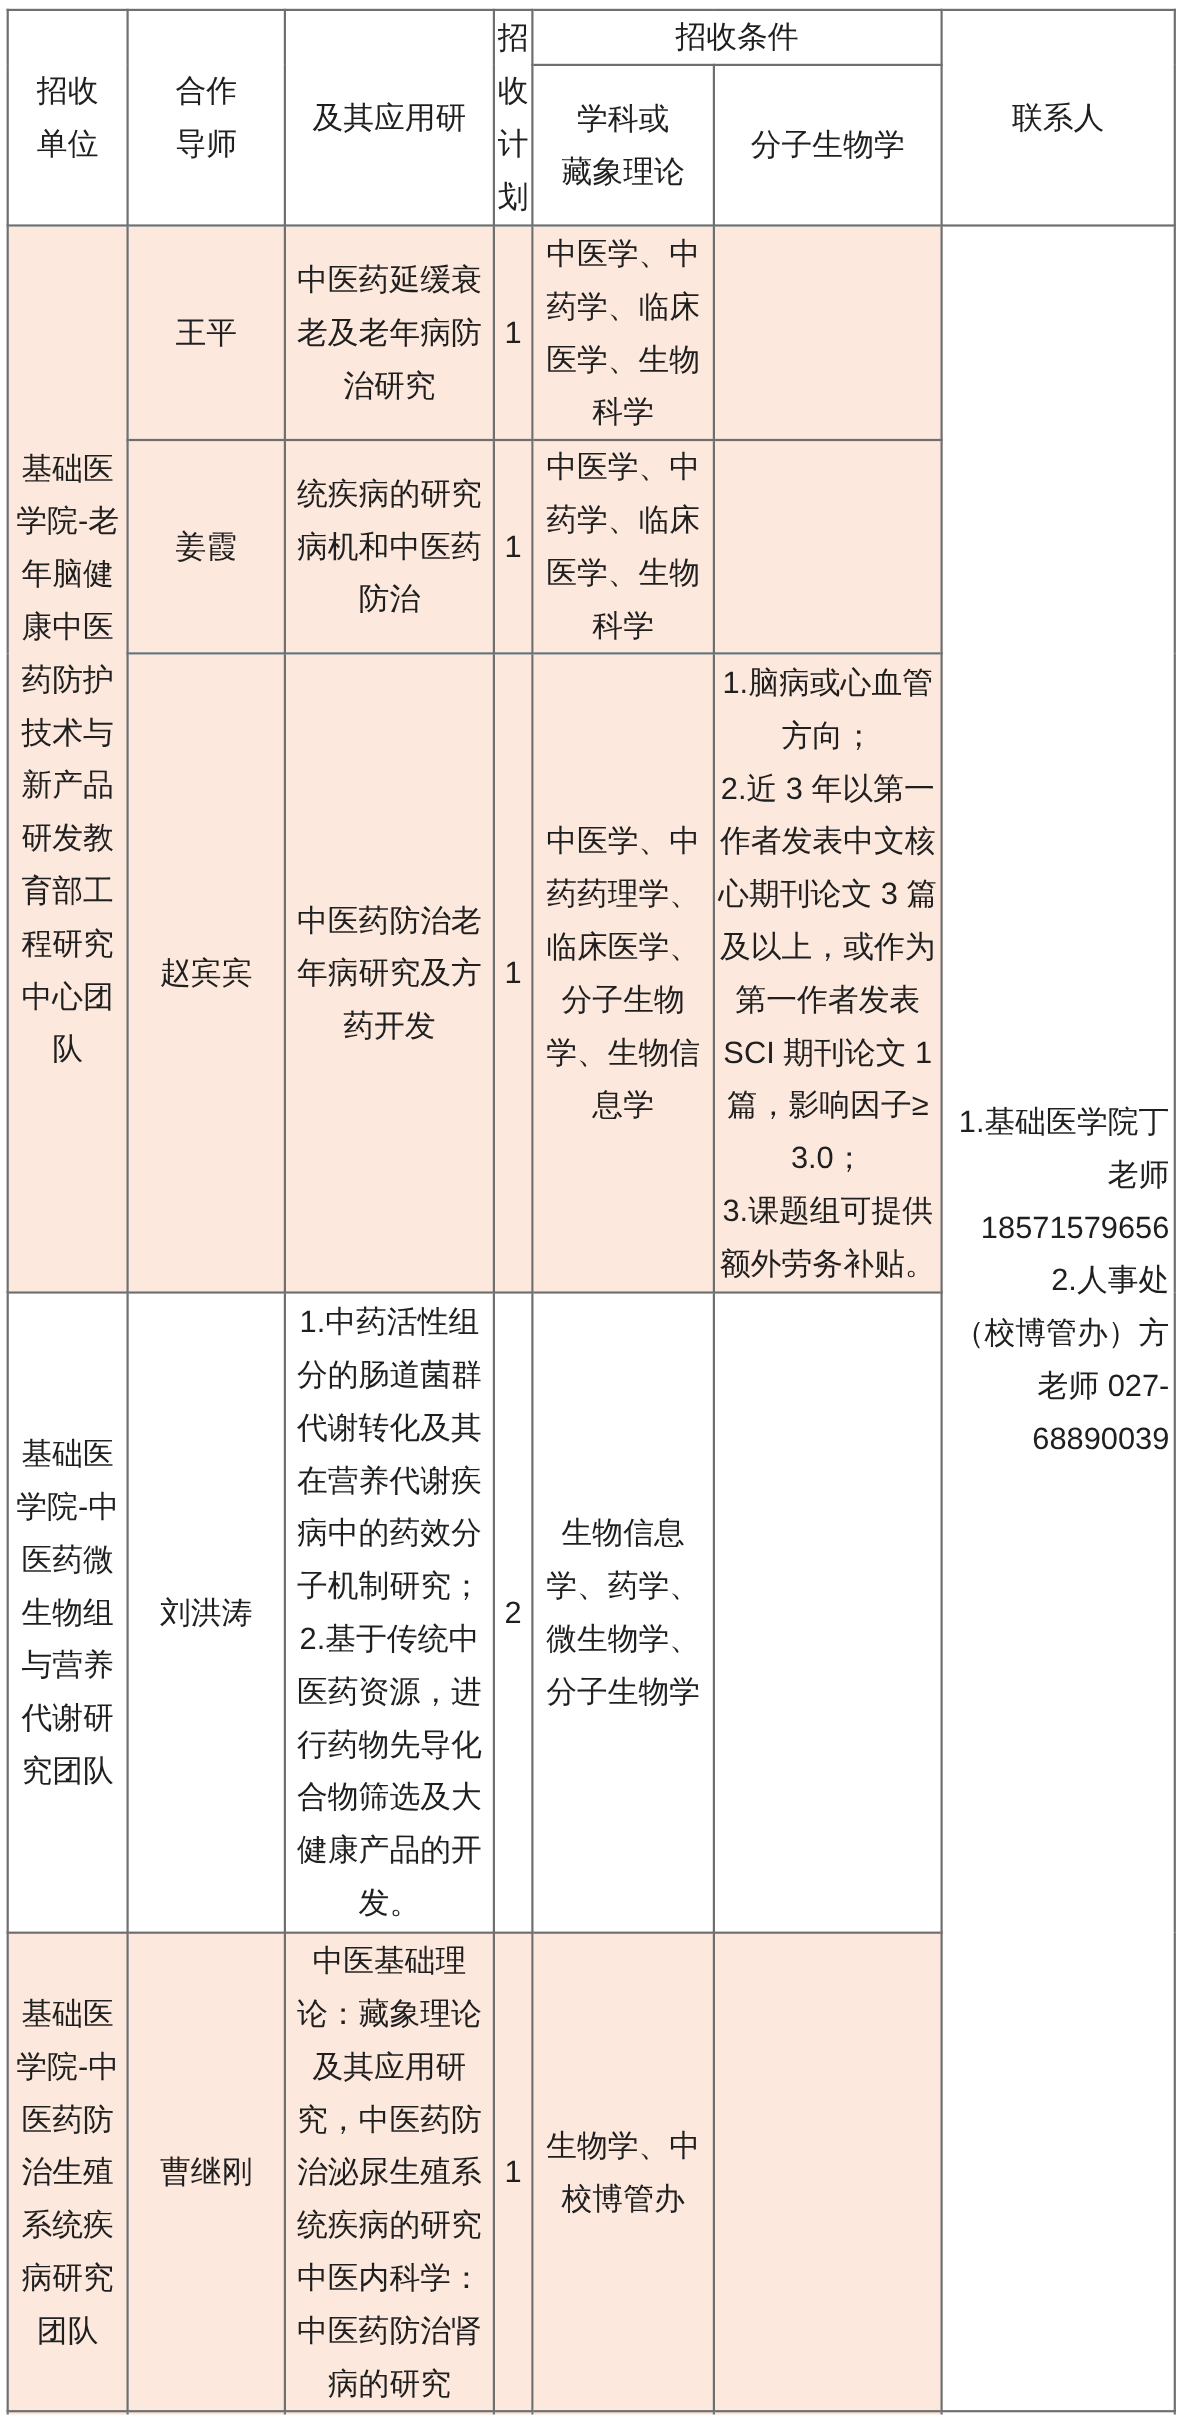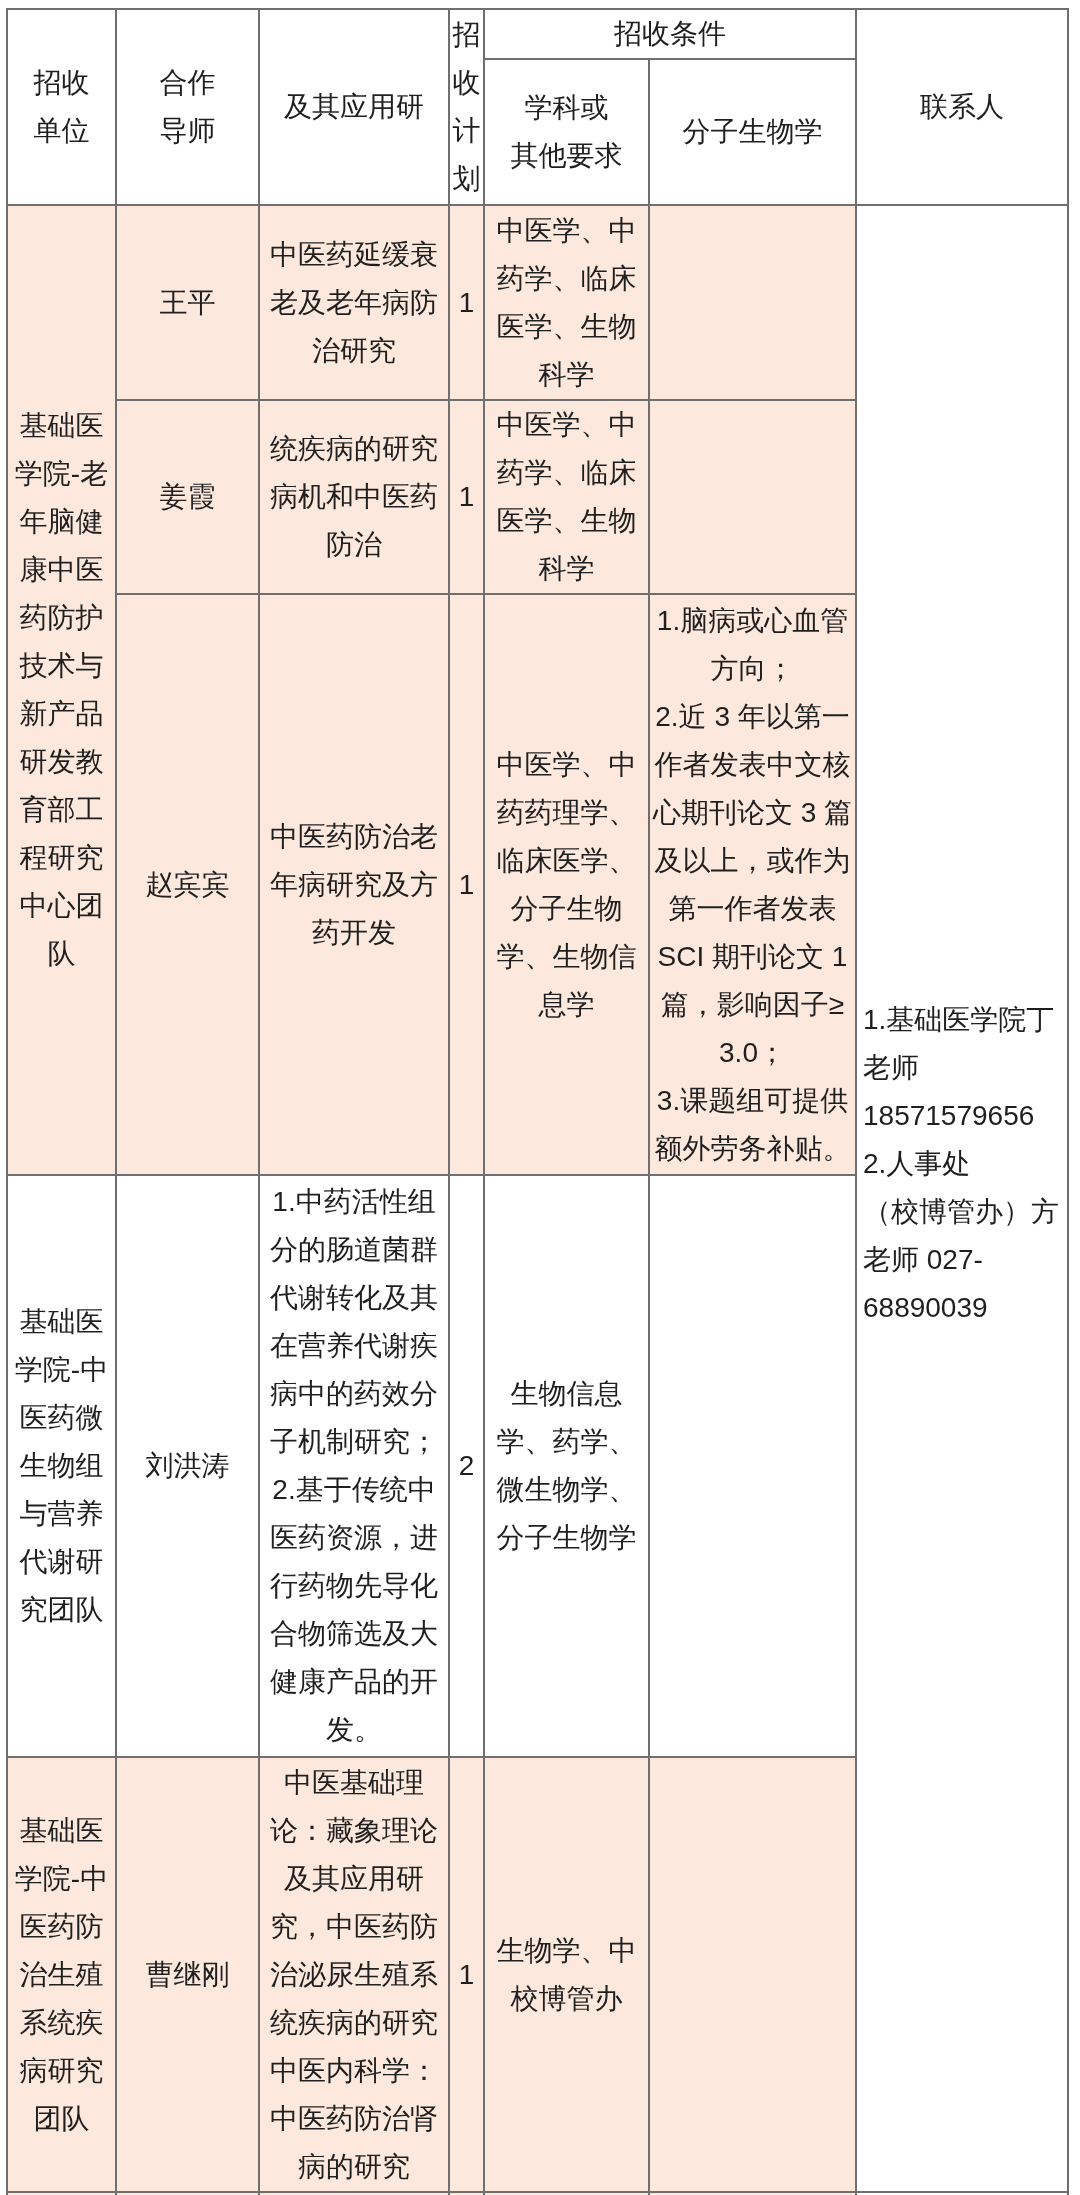--- a/index.html
+++ b/index.html
@@ -34,21 +34,21 @@
   .white { background: #ffffff; }
   tr.hr-a  { height: 45px; }
   tr.hr-b  { height: 146px; }
   tr.r1 { height: 195px; }
   tr.r2 { height: 193px; }
   tr.r3 { height: 581px; }
   tr.r4 { height: 582px; }
   tr.r5 { height: 435px; }
   tr.r6 { height: 40px; }
   td.contact-cell {
-    text-align: left;
+    text-align: right;
     padding-left: 6px;
     padding-right: 4px;
     padding-bottom: 70px;
     margin-top: 24px;
   }
 </style>
 </head>
 <body>
 
 <table class="recruit">
@@ -70,21 +70,21 @@
       <th rowspan="2" class="white">及其应用研</th>
       <th rowspan="2" class="white">招
 收
 计
 划</th>
       <th colspan="2" class="white">招收条件</th>
       <th rowspan="2" class="white">联系人</th>
     </tr>
     <tr class="hr-b">
       <th class="white">学科或
-其他要求</th>
+藏象理论</th>
       <th class="white">分子生物学</th>
     </tr>
   </thead>
   <tbody>
     <tr class="r1">
       <td rowspan="3" class="pink">基础医
 学院-老
 年脑健
 康中医
 药防护

